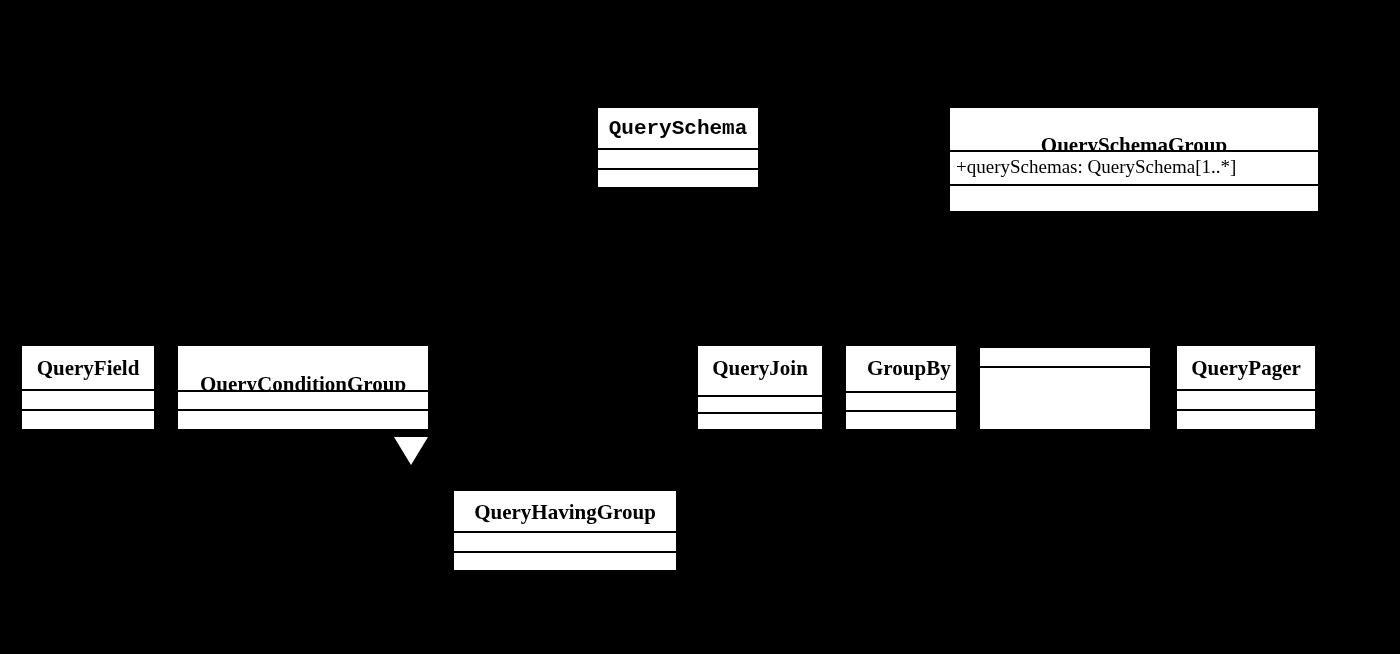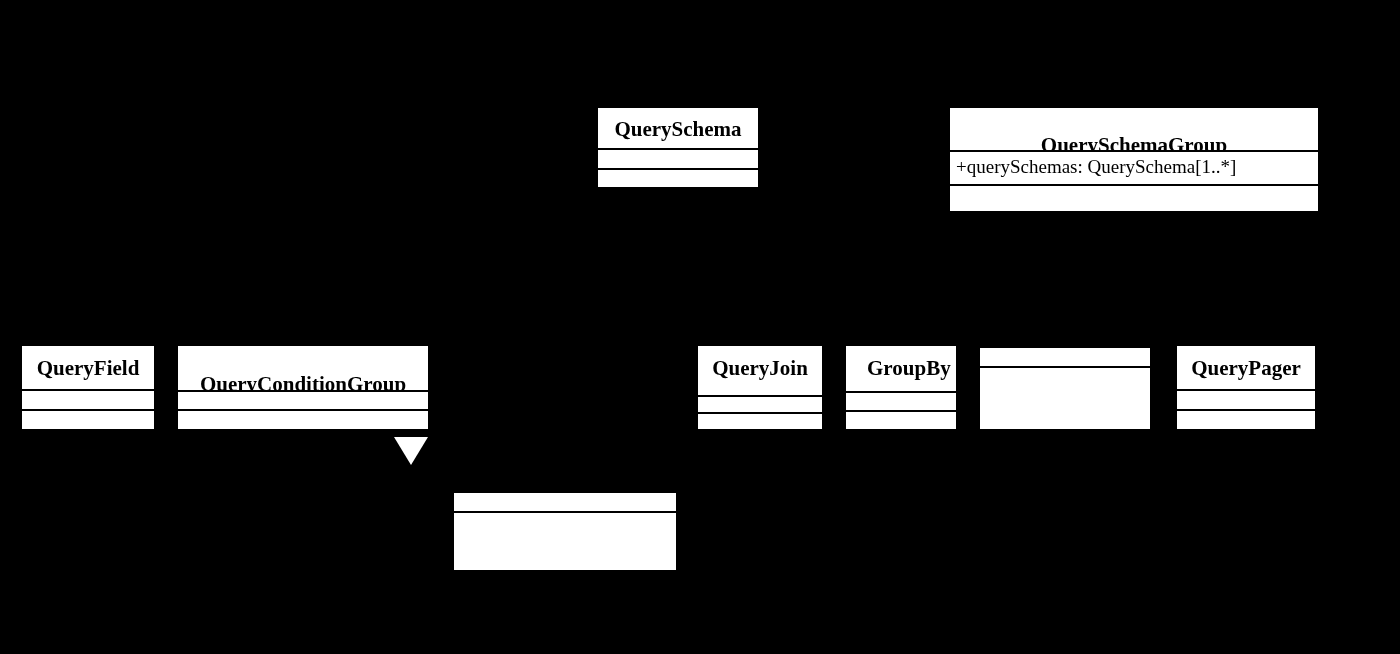--- a/index.html
+++ b/index.html
@@ -54,21 +54,21 @@
     border-left: 17px solid transparent;
     border-right: 17px solid transparent;
     border-top: 28px solid #ffffff;
   }
 </style>
 </head>
 <body>
 
 <div id="canvas" style="width: 1400px; height: 654px; background: rgb(0, 0, 0);">
     <div class="uml-class" style="left: 597px; top: 107px; width: 162px; height: 81px; background: rgb(255, 255, 255);">
-      <div class="uml-name" style="font-size: 21px; height: 42px; line-height: 42px; padding: 0px 8px;">QuerySchema</div>
+      <div class="uml-name" style="font-size: 21px; height: 42px; line-height: 42px; padding: 0px 8px; font-family: Liberation Mono, monospace;">QuerySchema</div>
       <div class="uml-compartment empty"></div>
       <div class="uml-compartment empty" style="flex: 1 1 auto;"></div>
     </div>
     <div class="uml-class" style="left: 949px; top: 107px; width: 370px; height: 105px; background: rgb(255, 255, 255);">
       <div class="uml-name" style="font-size: 21px; height: 42px; line-height: 42px; padding: 16px 8px;">QuerySchemaGroup</div>
       <div class="uml-compartment">
         <div class="uml-attr">+querySchemas: QuerySchema[1..*]</div>
       </div>
       <div class="uml-compartment empty" style="flex: 1 1 auto;"></div>
     </div>
@@ -95,17 +95,18 @@
     <div class="uml-class" style="left: 979px; top: 345px; width: 172px; height: 84px; background: rgb(255, 255, 255); border-bottom: none;">
       <div class="uml-compartment empty"></div>
       <div class="uml-compartment empty" style="flex: 1 1 auto;"></div>
     </div>
     <div class="uml-class" style="left: 1176px; top: 345px; width: 140px; height: 84px; background: rgb(255, 255, 255); border-bottom: none;">
       <div class="uml-name" style="font-size: 21px; height: 44px; line-height: 44px; padding: 0px 0;">QueryPager</div>
       <div class="uml-compartment empty"></div>
       <div class="uml-compartment empty" style="flex: 1 1 auto;"></div>
     </div>
     <div class="uml-class" style="left: 453px; top: 490px; width: 224px; height: 81px; background: rgb(255, 255, 255);">
+      <div class="uml-name" style="font-size: 21px; height: 42px; line-height: 42px; padding: 0px 8px;">QueryHavingGroup</div>
       <div class="uml-compartment empty"></div>
       <div class="uml-compartment empty" style="flex: 1 1 auto;"></div>
     </div>
     <div class="gen-arrow" style="left: 394px; top: 437px; border-left-width: 17px; border-right-width: 17px; border-top-width: 28px;"></div>
   </div>
 
 </body></html>

